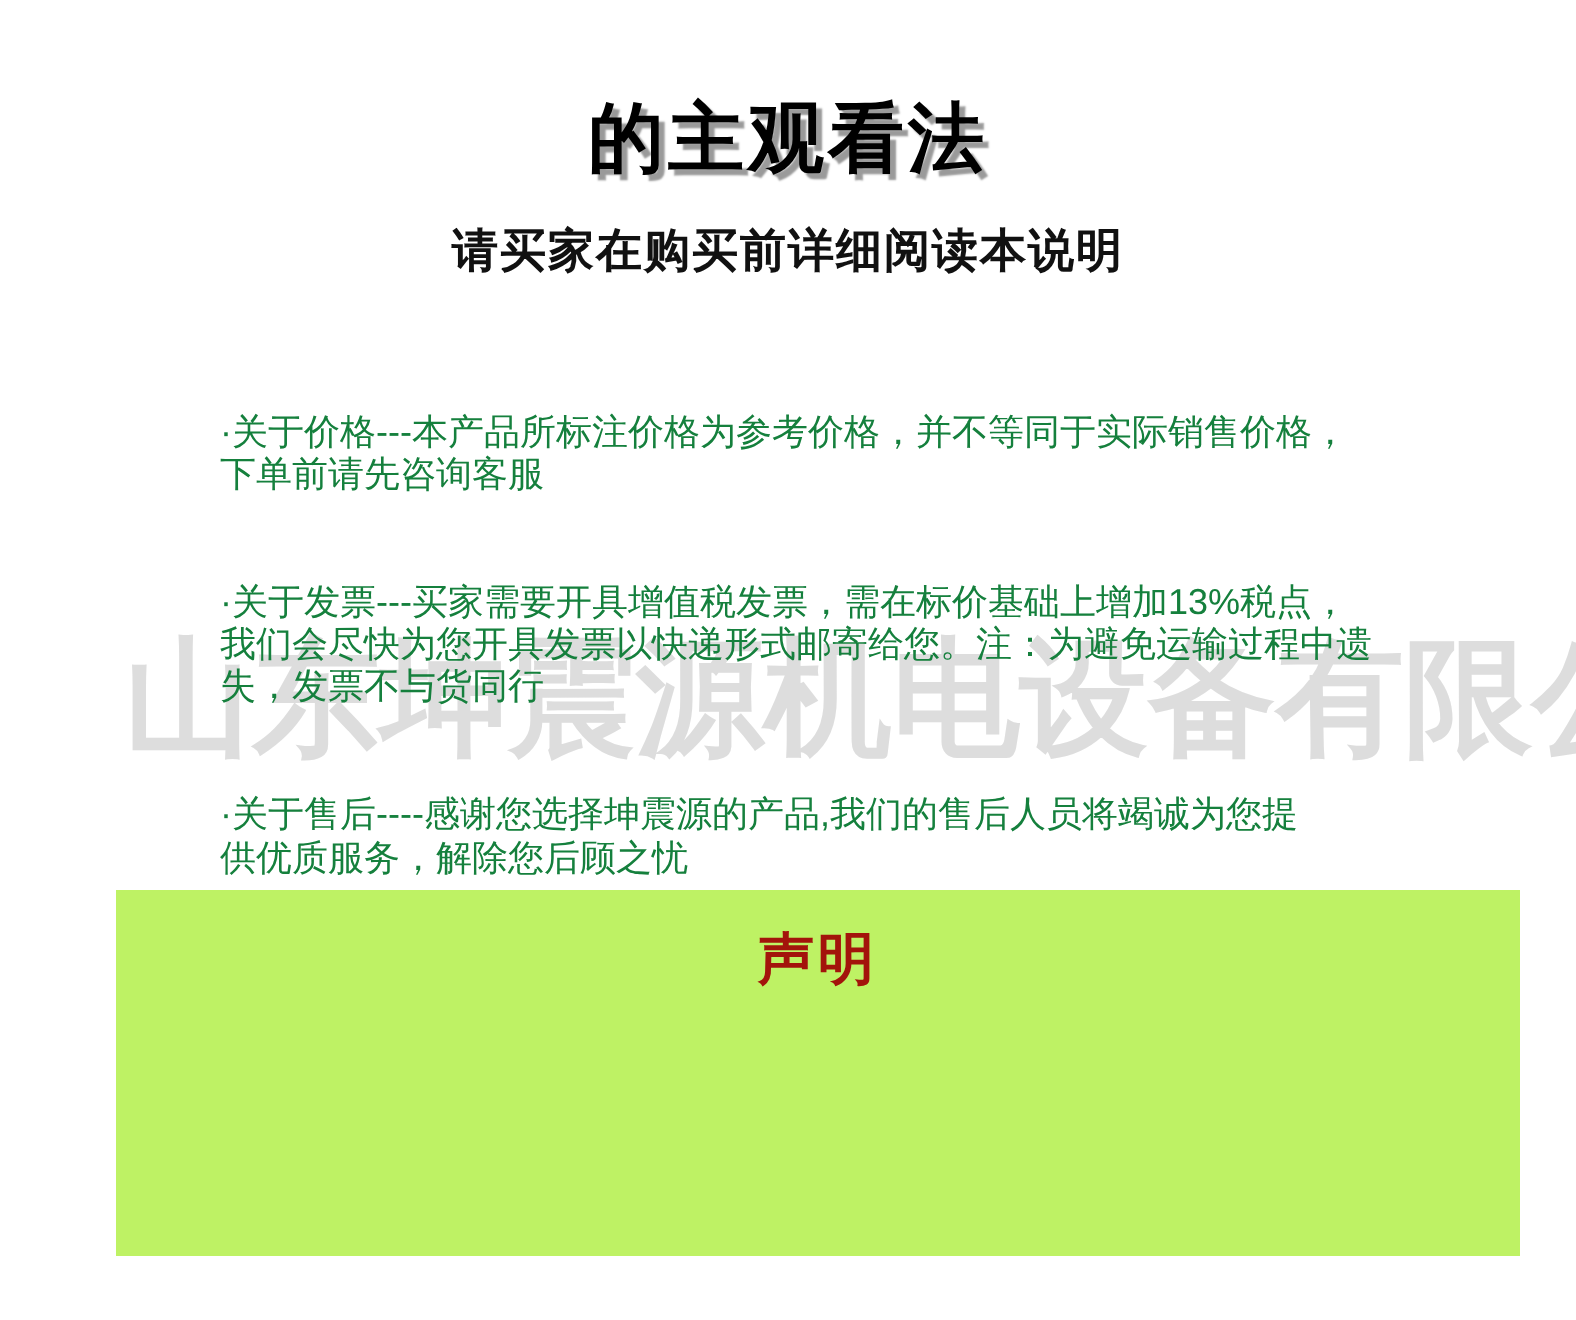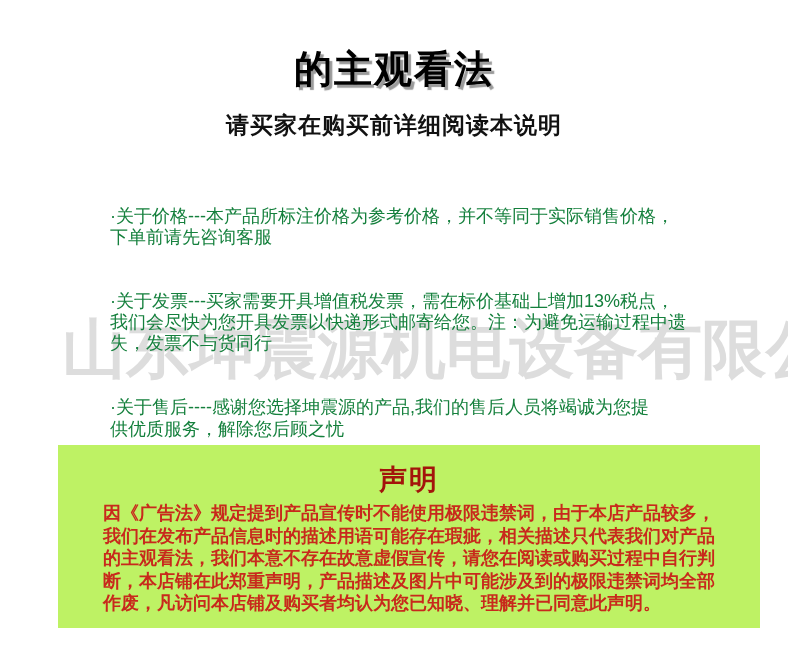--- a/index.html
+++ b/index.html
@@ -73,18 +73,13 @@
 我们会尽快为您开具发票以快递形式邮寄给您。注：为避免运输过程中遗
 失，发票不与货同行</div>
   <div>·关于售后----感谢您选择坤震源的产品,我们的售后人员将竭诚为您提
 供优质服务，解除您后顾之忧</div>
 </div>
 
 <div class="watermark">山东坤震源机电设备有限公司</div>
 
 <div class="statement-box">
   <div class="statement-title">声明</div>
-  <div class="statement-body">因《广告法》规定提到产品宣传时不能使用极限违禁词，由于本店产品较多，
-我们在发布产品信息时的描述用语可能存在瑕疵，相关描述只代表我们对产品
-的主观看法，我们本意不存在故意虚假宣传，请您在阅读或购买过程中自行判
-断，本店铺在此郑重声明，产品描述及图片中可能涉及到的极限违禁词均全部
-作废，凡访问本店铺及购买者均认为您已知晓、理解并已同意此声明。</div>
 </div>
 
 </body></html>

